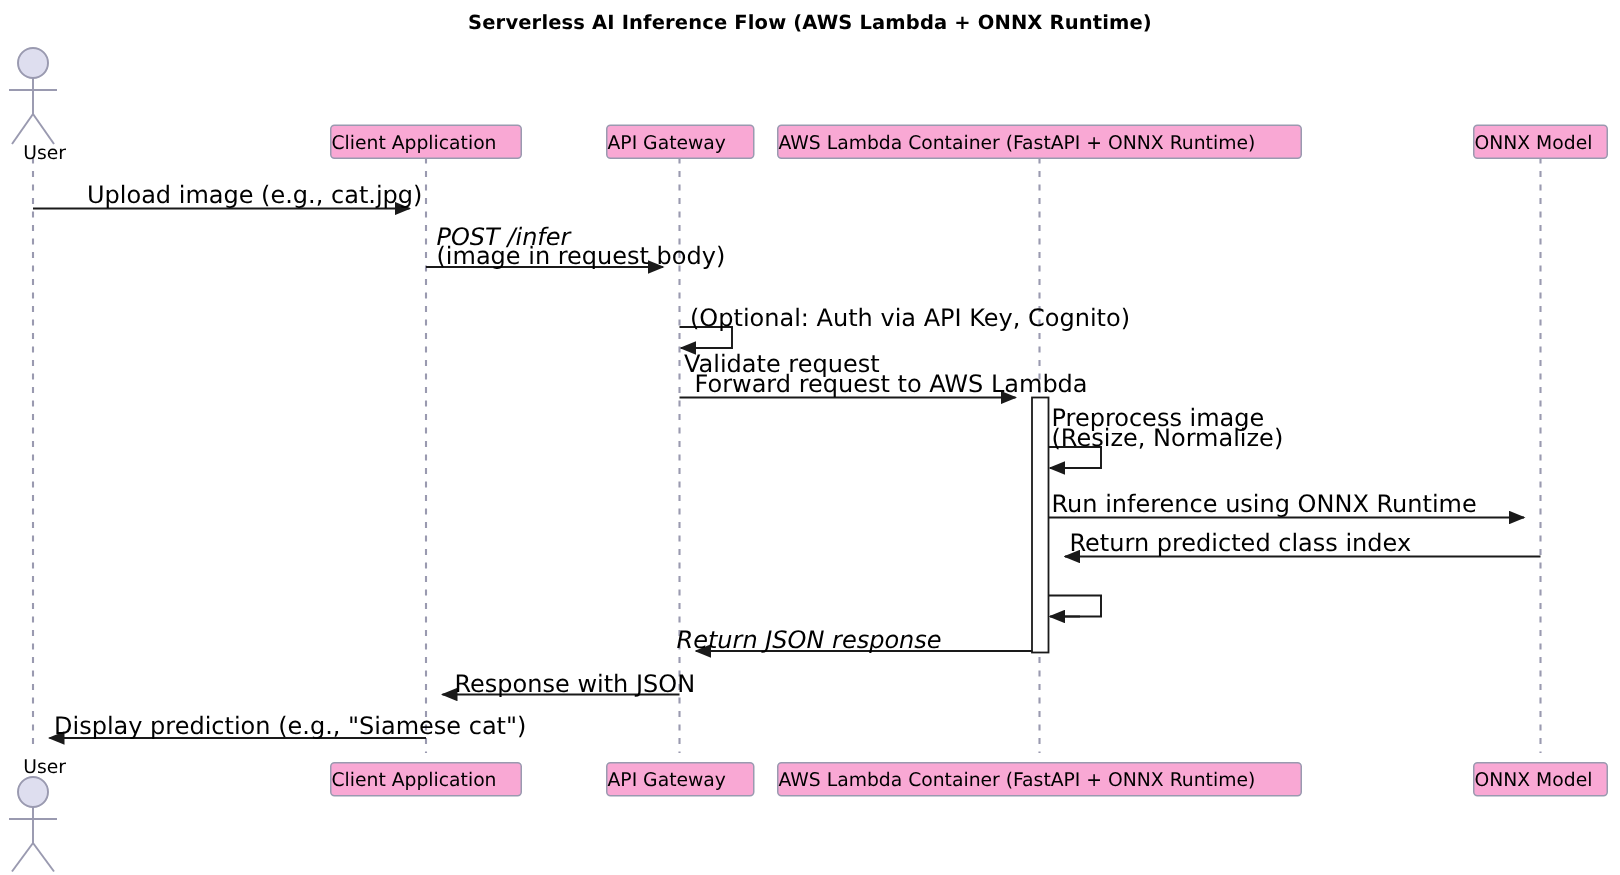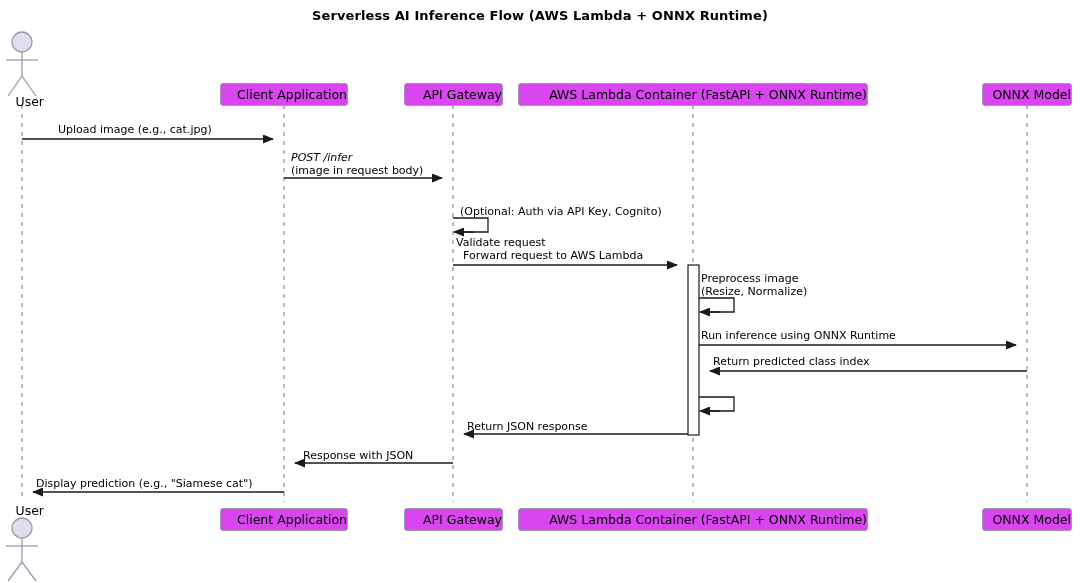--- a/index.html
+++ b/index.html
@@ -31,40 +31,40 @@
     width: 1080px;
     text-align: center;
     font-size: 13px;
     font-weight: bold;
     color: #000000;
     letter-spacing: 0.1px;
   }
   .participant-box {
     position: absolute;
     box-sizing: border-box;
-    background: #d946ef;
+    background: #f9a8d4;
     border: 1px solid #9a9ab0;
     border-radius: 3px;
     color: #000000;
     font-size: 12.5px;
     line-height: 21px;
     height: 23px;
-    text-align: right;
+    text-align: left;
     white-space: nowrap;
   }
   .actor-label {
     position: absolute;
     font-size: 12.5px;
     color: #000000;
     white-space: nowrap;
     text-align: right;
   }
   .msg-label {
     position: absolute;
-    font-size: 11px;
+    font-size: 16px;
     color: #000000;
     white-space: nowrap;
     line-height: 13.5px;
   }
 </style>
 </head>
 <body>
 
 <div id="canvas">
 
@@ -166,19 +166,19 @@
   <div class="msg-label" style="left:463px; top:249px;">Forward request to AWS Lambda</div>
 
   <div class="msg-label" style="left:701px; top:272px;">Preprocess image</div>
   <div class="msg-label" style="left:701px; top:285px;">(Resize, Normalize)</div>
 
   <div class="msg-label" style="left:701px; top:329px;">Run inference using ONNX Runtime</div>
 
   <div class="msg-label" style="left:713px; top:355px;">Return predicted class index</div>
 
 
-  <div class="msg-label" style="left:467px; top:420px;">Return JSON response</div>
+  <div class="msg-label" style="left:451px; top:420px;font-style:italic;">Return JSON response</div>
 
   <div class="msg-label" style="left:303px; top:449px;">Response with JSON</div>
 
   <div class="msg-label" style="left:36px; top:477px;">Display prediction (e.g., "Siamese cat")</div>
 
 </div>
 
 </body></html>

